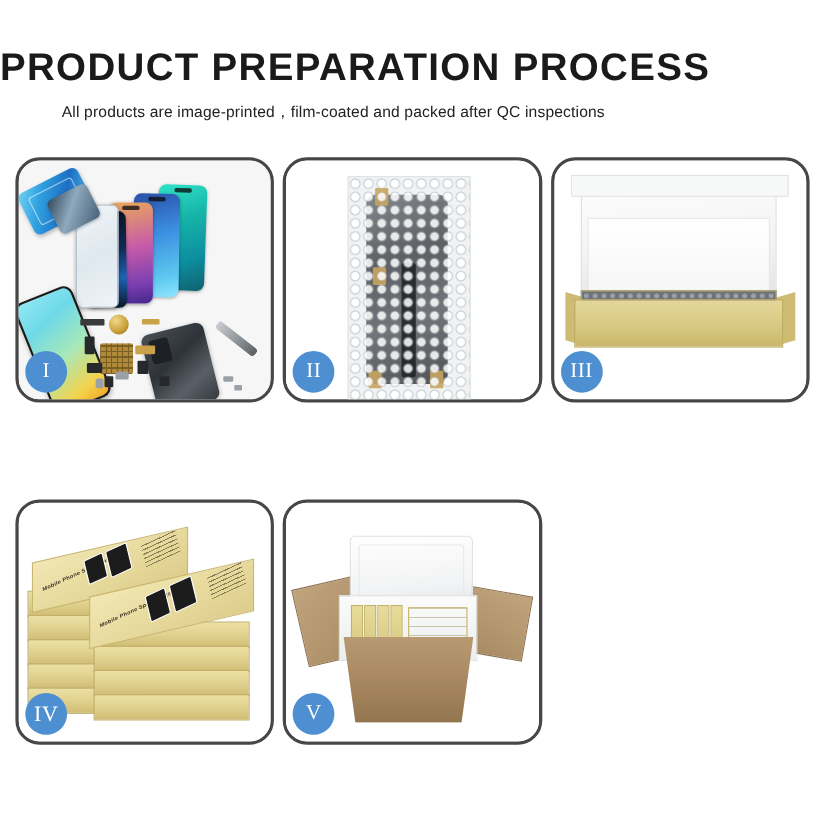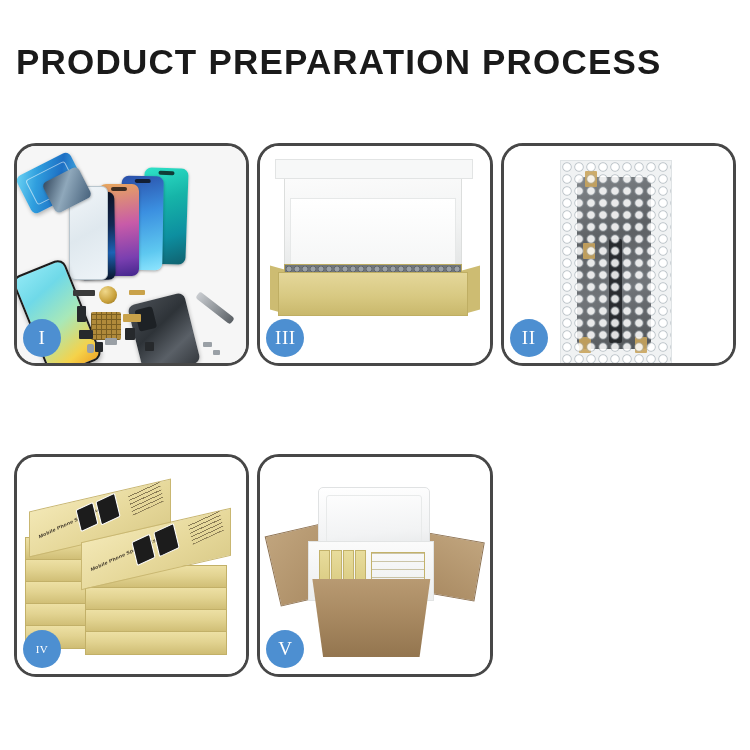--- a/index.html
+++ b/index.html
@@ -11,21 +11,21 @@
     width: 750px;
     height: 750px;
     font-family: "Liberation Sans", sans-serif;
     overflow: hidden;
     position: relative;
   }
 
   
   .header {
     position: absolute;
-    left: 16px;
+    left: 0;
     top: 0;
     width: 606px;
     text-align: center;
   }
   .title {
     margin: 0;
     padding-top: 44px;
     font-family: "Liberation Sans", sans-serif;
     font-size: 35px;
     font-weight: 700;
@@ -81,21 +81,21 @@
     background: #4d8fd1;
     color: #ffffff;
     font-family: "Liberation Serif", serif;
     font-size: 19px;
     line-height: 38px;
     text-align: center;
     letter-spacing: 0.5px;
     z-index: 9;
     user-select: none;
   }
-  .badge.wide { font-size: 11px; }
+  .badge.wide { font-size: 20px; }
 
   
   .p1-bg { position:absolute; inset:0; background:#f6f6f6; }
   .ph {
     position:absolute;
     border-radius:7px;
     box-shadow:0 1px 3px rgba(0,0,0,.35);
     overflow:hidden;
   }
   .ph1 { left:126px; top:22px; width:44px; height:96px; transform:rotate(2deg);
@@ -346,20 +346,21 @@
   }
   .vi-tape {
     position:absolute; width:14px; height:18px; background:#a5886a; opacity:.9;
   }
 </style>
 </head>
 <body>
 
 <div class="header">
   <h1 class="title">PRODUCT PREPARATION PROCESS</h1>
+  <p class="subtitle">All products are image-printed，film-coated and packed after QC inspections</p>
 </div>
 
 <div class="grid">
 
   <div class="panel">
     <div class="panel-photo">
       <div class="p1-bg"></div>
       <div class="ph ph1">
           <span class="ph-notch"></span>
         </div>
@@ -391,45 +392,45 @@
       <div class="part silver" style="left:70px;top:198px;width:7px;height:9px;border-radius:2px;"></div>
       <div class="part dark" style="left:128px;top:196px;width:9px;height:9px;"></div>
       <div class="part silver" style="left:186px;top:196px;width:9px;height:5px;"></div>
       <div class="part silver" style="left:196px;top:204px;width:7px;height:5px;"></div>
     </div>
     <div class="badge">I</div>
   </div>
 
   <div class="panel">
     <div class="panel-photo">
-      <div class="p3-bg"></div>
-      <div class="kraft-lid"></div>
-      <div class="foam-white"></div>
-      <div class="kraft-flap-l"></div>
-      <div class="kraft-flap-r"></div>
-      <div class="kraft-base-in"></div>
-      <div class="kraft-base"></div>
-    </div>
-    <div class="badge">III</div>
-  </div>
-
-  <div class="panel">
-    <div class="panel-photo">
       <div class="p2-bg"></div>
       <div class="bubble-bag">
         <div class="bag-inner-screen"></div>
         <div class="flex-cable"></div>
         <div class="tape" style="left:24px;top:10px;"></div>
         <div class="tape" style="left:22px;top:82px;"></div>
         <div class="tape" style="left:18px;top:176px;"></div>
         <div class="tape" style="left:74px;top:176px;"></div>
         <div class="bag-overlay"></div>
       </div>
     </div>
     <div class="badge">II</div>
+  </div>
+
+  <div class="panel">
+    <div class="panel-photo">
+      <div class="p3-bg"></div>
+      <div class="kraft-lid"></div>
+      <div class="foam-white"></div>
+      <div class="kraft-flap-l"></div>
+      <div class="kraft-flap-r"></div>
+      <div class="kraft-base-in"></div>
+      <div class="kraft-base"></div>
+    </div>
+    <div class="badge">III</div>
   </div>
 
   <div class="panel">
     <div class="panel-photo">
       <div class="p4-bg"></div>
       <div class="stack">
 
         <div class="sbox" style="left:0px;top:56px;width:104px;height:22px;"></div>
         <div class="sbox" style="left:0px;top:78px;width:104px;height:22px;"></div>
         <div class="sbox" style="left:0px;top:100px;width:104px;height:22px;"></div>

